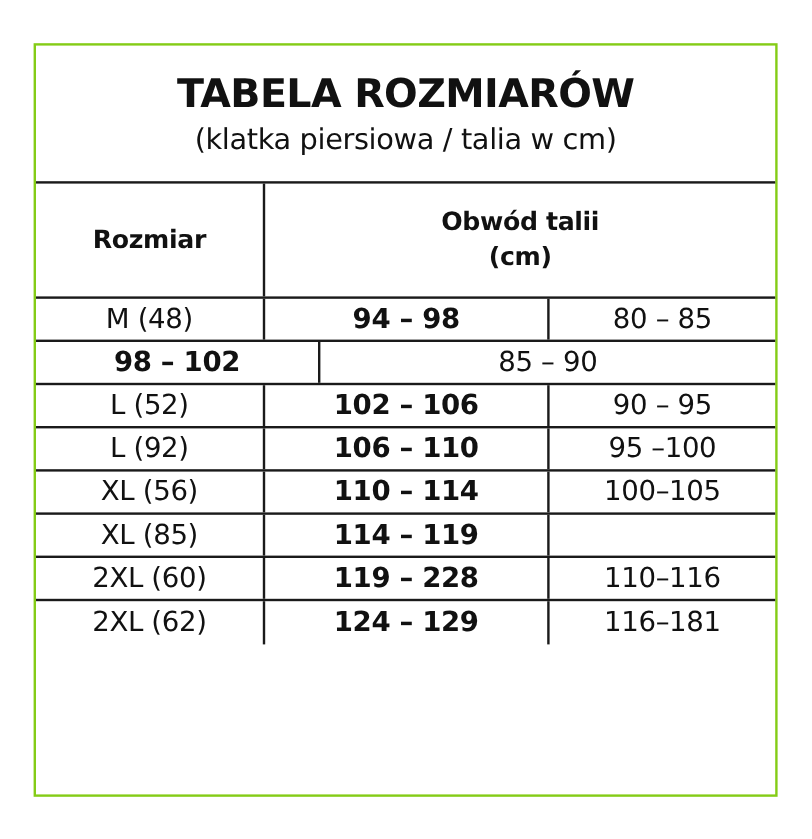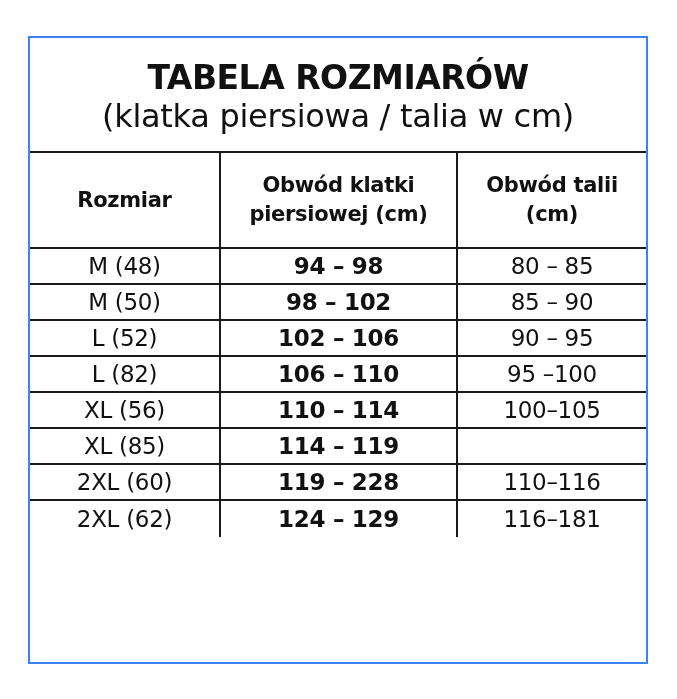--- a/index.html
+++ b/index.html
@@ -15,41 +15,41 @@
       font-family: "DejaVu Sans", "Liberation Sans", sans-serif;
       color: #111111;
     }
     .size-table {
       position: absolute;
       left: 28px;
       top: 36px;
       width: 620px;
       height: 628px;
       box-sizing: border-box;
-      border: 2px solid #3b82f6;
+      border: 2px solid #84cc16;
       display: flex;
       flex-direction: column;
     }
     .title-block {
       height: 115px;
       box-sizing: border-box;
       border-bottom: 2px solid #1a1a1a;
       display: flex;
       flex-direction: column;
       align-items: center;
       justify-content: center;
     }
     .title {
       font-weight: bold;
       font-size: 33px;
       letter-spacing: -0.5px;
       line-height: 40px;
     }
     .subtitle {
-      font-size: 32px;
+      font-size: 24px;
       line-height: 32px;
       margin-top: 2px;
       letter-spacing: -0.3px;
     }
     .row {
       display: flex;
       box-sizing: border-box;
       border-bottom: 2px solid #1a1a1a;
     }
     .row:last-child {
@@ -88,51 +88,44 @@
 <div class="size-table">
   <div class="title-block">
     <div class="title">TABELA ROZMIARÓW</div>
     <div class="subtitle">(klatka piersiowa / talia w cm)</div>
   </div>
 
   <div class="row header-row">
     <div class="cell c1">
       <span>Rozmiar</span>
     </div>
-    <div class="cell c2">
-      <div>
-        <div>Obwód klatki</div>
-        <div>piersiowej (cm)</div>
-      </div>
-    </div>
     <div class="cell c3">
       <div>
         <div>Obwód talii</div>
         <div>(cm)</div>
       </div>
     </div>
   </div>
 
   <div class="row data-row">
     <div class="cell c1">M (48)</div>
     <div class="cell c2">94 – 98</div>
     <div class="cell c3">80 – 85</div>
   </div>
   <div class="row data-row">
-    <div class="cell c1">M (50)</div>
     <div class="cell c2">98 – 102</div>
     <div class="cell c3">85 – 90</div>
   </div>
   <div class="row data-row">
     <div class="cell c1">L (52)</div>
     <div class="cell c2">102 – 106</div>
     <div class="cell c3">90 – 95</div>
   </div>
   <div class="row data-row">
-    <div class="cell c1">L (82)</div>
+    <div class="cell c1">L (92)</div>
     <div class="cell c2">106 – 110</div>
     <div class="cell c3">95 –100</div>
   </div>
   <div class="row data-row">
     <div class="cell c1">XL (56)</div>
     <div class="cell c2">110 – 114</div>
     <div class="cell c3">100–105</div>
   </div>
   <div class="row data-row">
     <div class="cell c1">XL (85)</div>

